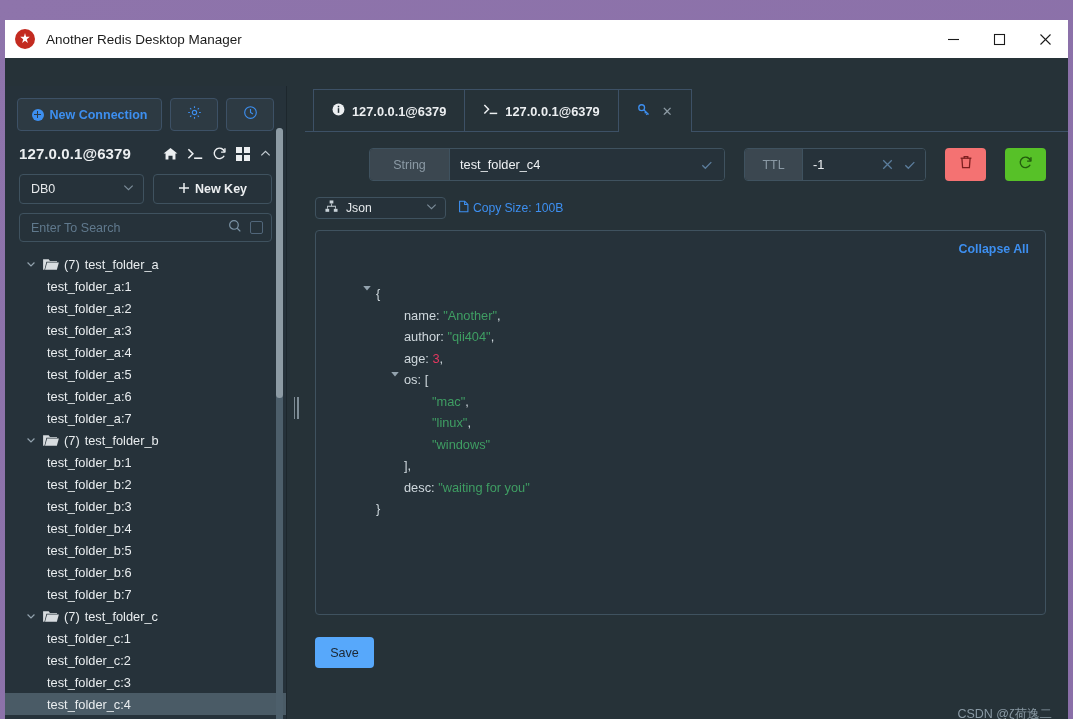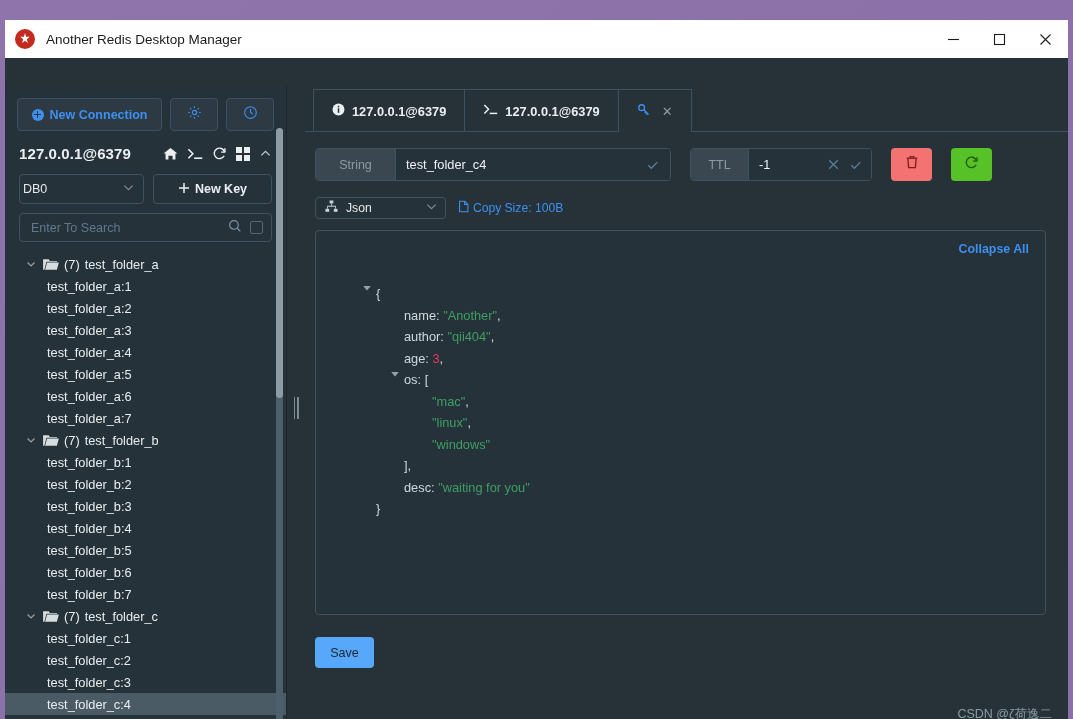--- a/index.html
+++ b/index.html
@@ -121,21 +121,21 @@
   .db-row {
     display: flex; gap: 9px;
     padding: 8px 14px 0 14px;
   }
   .db-select {
     width: 125px; height: 30px;
     border: 1px solid #3f525f; border-radius: 4px;
     background: #26323a; color: #e6e9eb;
     font-size: 12.5px;
     display: flex; align-items: center;
-    padding: 0 8px 0 3px;
+    padding: 0 8px 0 11px;
   }
   .db-select .chev { margin-left: auto; color: #7b8c99; }
   .btn-newkey {
     flex: 1 1 auto; height: 30px;
     border: 1px solid #3f525f; border-radius: 4px;
     background: #26323a; color: #eceff1;
     font-size: 12.5px; font-weight: bold;
     display: flex; align-items: center; justify-content: center;
     gap: 5px;
   }
@@ -249,21 +249,21 @@
     color: #8c9aa3; font-size: 13px; margin-left: 4px; font-weight: normal;
   }
   
   .content {
     flex: 1 1 auto;
     padding: 16px 22px 0 10px;
     min-height: 0;
     display: flex; flex-direction: column;
   }
   .keybar {
-    display: flex; align-items: center; gap: 19px;
+    display: flex; align-items: center; gap: 19px; justify-content: flex-end;
   }
   .keyfield {
     display: flex; align-items: stretch;
     height: 33px;
     width: 356px;
     border: 1px solid #3f525f; border-radius: 4px;
     overflow: hidden;
   }
   .keyfield .tag {
     width: 80px; flex: 0 0 80px;

